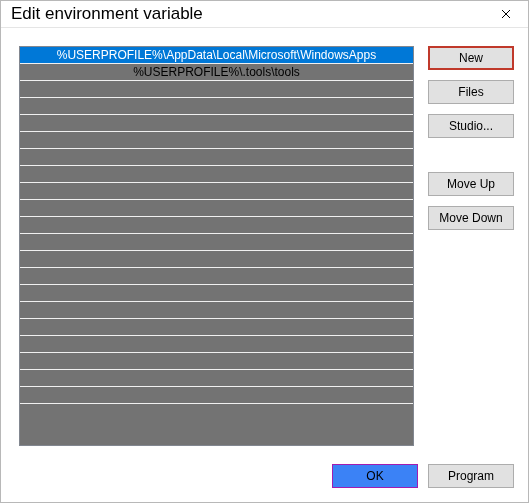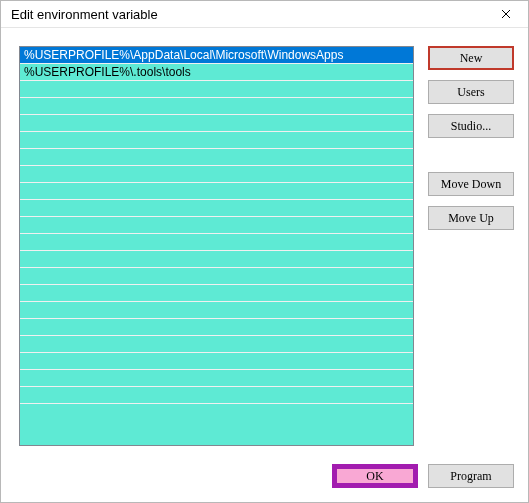--- a/index.html
+++ b/index.html
@@ -21,21 +21,21 @@
     flex-direction: column;
   }
   .titlebar {
     height: 30px;
     display: flex;
     align-items: center;
     border-bottom: 1px solid #e5e5e5;
   }
   .titlebar-title {
     padding-left: 10px;
-    font-size: 13px;
+    font-size: 17px;
     color: #000;
     flex: 1;
   }
   .titlebar-close {
     width: 45px;
     height: 100%;
     display: flex;
     align-items: center;
     justify-content: center;
     color: #000;
@@ -44,23 +44,24 @@
   .titlebar-close svg { width: 10px; height: 10px; }
   .content {
     flex: 1;
     display: flex;
     padding: 18px 14px 10px 18px;
     gap: 14px;
   }
   .listbox {
     flex: 1;
     border: 1px solid #828790;
-    background: #5eead4;
+    background: #737373;
     height: 400px;
     overflow: hidden;
+    text-align: center;
   }
   .list-row {
     height: 17px;
     line-height: 17px;
     padding: 0 4px;
     font-size: 12px;
     color: #000;
     border-bottom: 1px solid #f0f0f0;
     white-space: nowrap;
     overflow: hidden;
@@ -72,43 +73,43 @@
   .side-buttons {
     display: flex;
     flex-direction: column;
     width: 86px;
   }
   .side-buttons .group-gap { height: 24px; }
   .btn {
     height: 24px;
     border: 1px solid #adadad;
     background: #e1e1e1;
-    font-family: Liberation Serif, serif;
+    font-family: Liberation Sans, sans-serif;
     font-size: 12px;
     color: #000;
     margin-bottom: 10px;
     padding: 0;
     cursor: pointer;
   }
   .btn.highlight {
     border: 2px solid #c0392b;
   }
   .footer {
     display: flex;
     justify-content: flex-end;
     gap: 10px;
     padding: 8px 14px 14px 0;
   }
   .footer .btn {
     width: 86px;
     margin-bottom: 0;
   }
   .btn.default {
-    border: 5px solid #a21caf;
-    background: #f9a8d4;
+    border: 1px solid #a21caf;
+    background: #3b82f6;
   }
 </style>
 </head>
 <body>
 
 <div class="window">
 
   <div class="titlebar">
     <div class="titlebar-title">Edit environment variable</div>
     <div class="titlebar-close">
@@ -139,25 +140,25 @@
         <div class="list-row"></div>
         <div class="list-row"></div>
         <div class="list-row"></div>
         <div class="list-row"></div>
         <div class="list-row"></div>
         <div class="list-row"></div>
       </div>
 
     <div class="side-buttons">
       <button class="btn highlight">New</button>
-      <button class="btn">Users</button>
+      <button class="btn">Files</button>
       <button class="btn">Studio...</button>
       <div class="group-gap"></div>
+      <button class="btn">Move Up</button>
       <button class="btn">Move Down</button>
-      <button class="btn">Move Up</button>
       <div class="group-gap"></div>
     </div>
 
   </div>
 
   <div class="footer">
     <button class="btn default">OK</button>
     <button class="btn">Program</button>
   </div>
 

